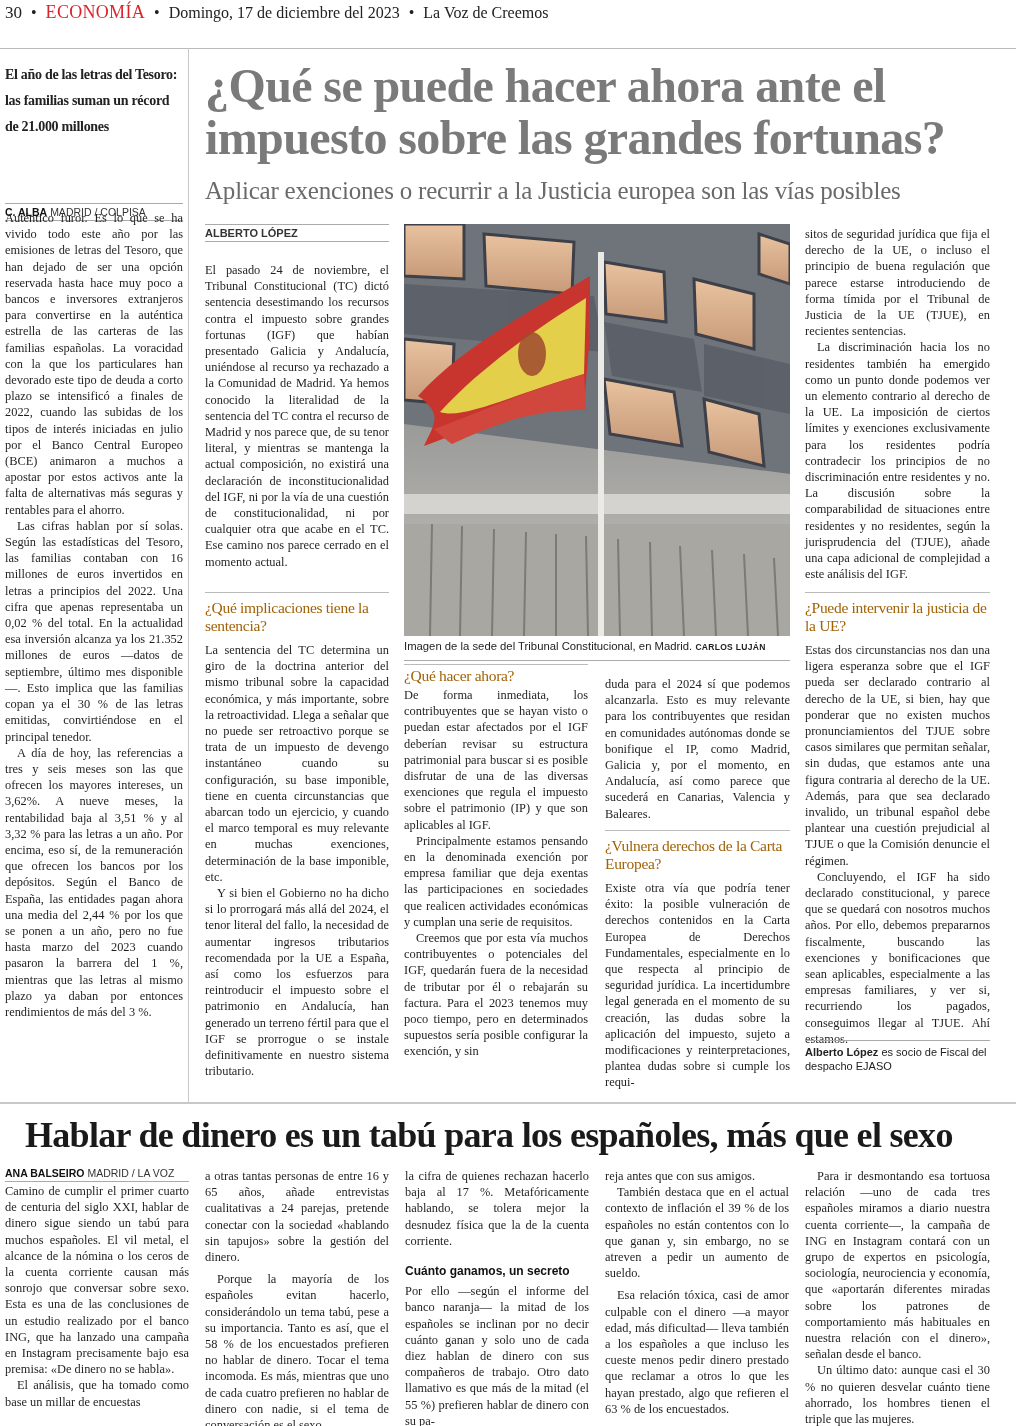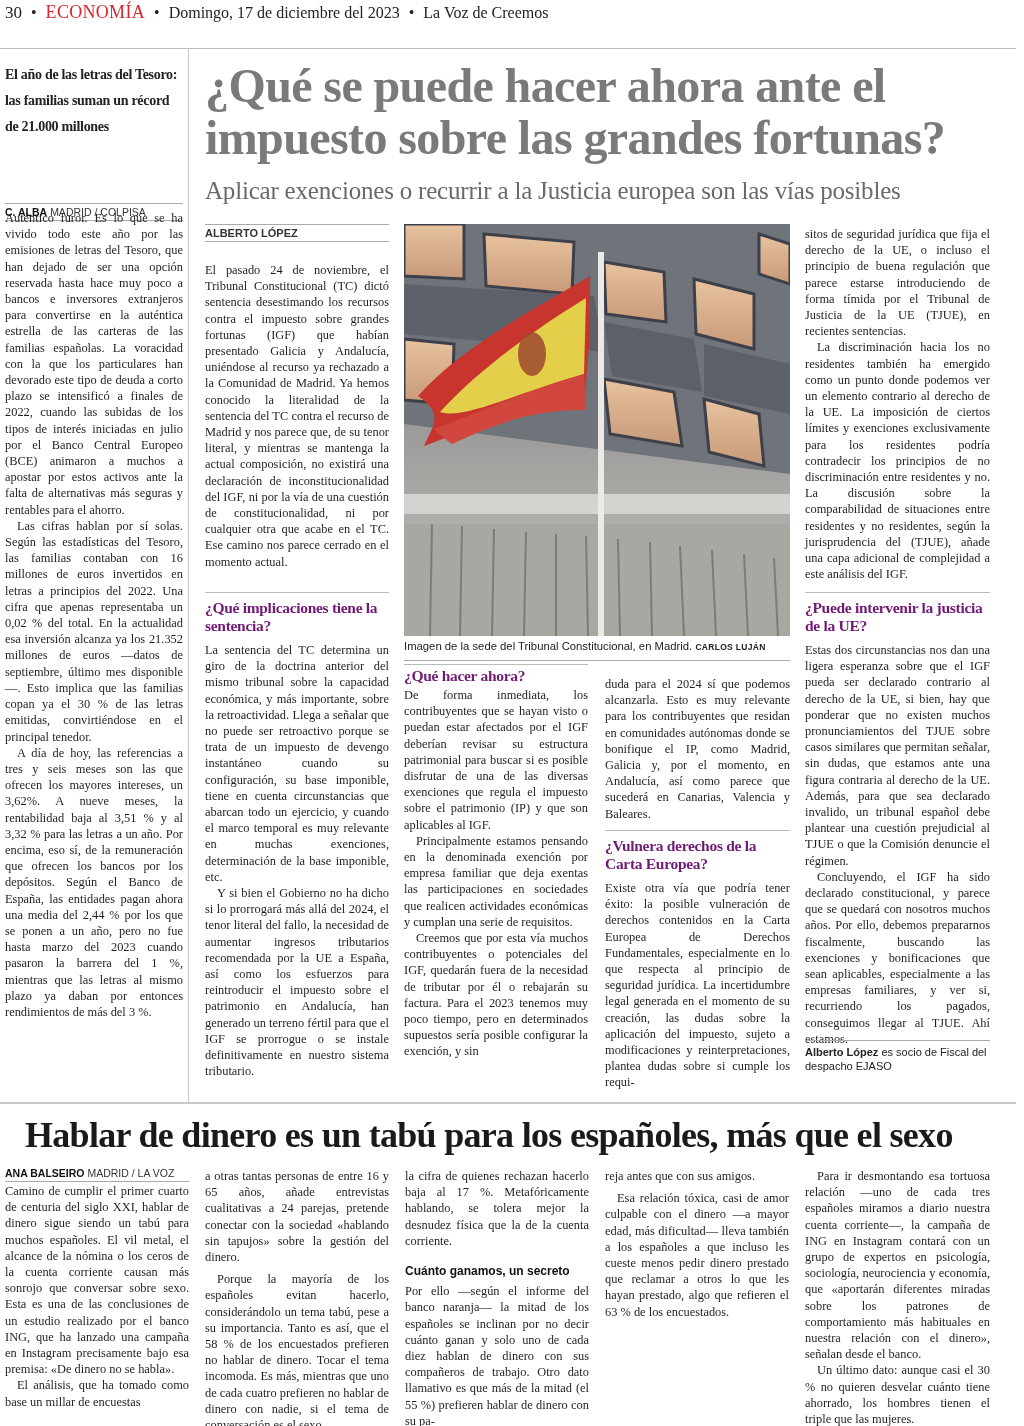--- a/index.html
+++ b/index.html
@@ -20,21 +20,21 @@
   .byline { font-family: "Liberation Sans", sans-serif; font-size: 10.5px; color: #333; white-space: nowrap; }
   .byline b { font-weight: bold; color: #111; }
   .byline-box { border-top: 1px solid #aaa; border-bottom: 1px solid #aaa; padding: 2px 0; }
   .col-text { font-family: "Liberation Serif", serif; font-size: 12.4px; line-height: 16.2px; color: #1f1f1f; text-align: justify; hyphens: manual; }
   .col-text p { text-indent: 0; }
   .col-text p + p { text-indent: 12px; }
 
   
   .main-title { left: 205px; top: 60px; width: 800px; font-family: "Liberation Serif", serif; font-size: 48px; line-height: 52px; color: #7a7a7a; letter-spacing: -0.6px; }
   .main-dek { left: 205px; top: 176px; width: 800px; font-family: "Liberation Serif", serif; font-size: 25px; line-height: 30px; color: #6a6a6a; letter-spacing: -0.2px; }
-  .subhead { font-family: "Liberation Serif", serif; font-weight: bold; font-size: 15.5px; line-height: 18px; color: #701a75; letter-spacing: -0.3px; border-top: 1px solid #bbb; padding-top: 6px; }
+  .subhead { font-family: "Liberation Serif", serif; font-weight: normal; font-size: 15.5px; line-height: 18px; color: #a16207; letter-spacing: -0.3px; border-top: 1px solid #bbb; padding-top: 6px; }
 
   .photo { left: 404px; top: 224px; width: 386px; height: 412px; overflow: hidden; background: #8d8e90; }
   .caption { left: 404px; top: 640px; width: 386px; font-family: "Liberation Sans", sans-serif; font-size: 11.3px; color: #222; white-space: nowrap; border-bottom: 1px solid #aaa; padding-bottom: 8px; }
   .caption .credit { font-size: 8.5px; font-weight: bold; letter-spacing: 0.3px; }
 
   .bio { font-family: "Liberation Sans", sans-serif; font-size: 11px; line-height: 14px; color: #222; border-top: 1px solid #aaa; padding-top: 4px; }
   .bio b { font-weight: bold; }
 
   .rule-mid { left: 0; top: 1102px; width: 1016px; height: 2px; background: #c8c8c8; }
 
@@ -202,18 +202,19 @@
   <p>a otras tantas personas de entre 16 y 65 años, añade entrevistas cualitativas a 24 parejas, pretende conectar con la sociedad «hablando sin tapujos» sobre la gestión del dinero.</p>
   <p style="text-indent:12px; margin-top:6px;">Porque la mayoría de los españoles evitan hacerlo, considerándolo un tema tabú, pese a su importancia. Tanto es así, que el 58 % de los encuestados prefieren no hablar de dinero. Tocar el tema incomoda. Es más, mientras que uno de cada cuatro prefieren no hablar de dinero con nadie, si el tema de conversación es el sexo</p>
 </div>
 <div class="abs col-text" style="left:405px; top:1168px; width:184px;">
   <p>la cifra de quienes rechazan hacerlo baja al 17 %. Metafóricamente hablando, se tolera mejor la desnudez física que la de la cuenta corriente.</p>
   <h4 class="b-subhead" style="margin-top:14px; margin-bottom:4px;">Cuánto ganamos, un secreto</h4>
   <p style="text-indent:0;">Por ello —según el informe del banco naranja— la mitad de los españoles se inclinan por no decir cuánto ganan y solo uno de cada diez hablan de dinero con sus compañeros de trabajo. Otro dato llamativo es que más de la mitad (el 55 %) prefieren hablar de dinero con su pa-</p>
 </div>
 <div class="abs col-text" style="left:605px; top:1168px; width:184px;">
   <p>reja antes que con sus amigos.</p>
+  <p>También destaca que en el actual contexto de inflación el 39 % de los españoles no están contentos con lo que ganan y, sin embargo, no se atreven a pedir un aumento de sueldo.</p>
   <p style="margin-top:6px;">Esa relación tóxica, casi de amor culpable con el dinero —a mayor edad, más dificultad— lleva también a los españoles a que incluso les cueste menos pedir dinero prestado que reclamar a otros lo que les hayan prestado, algo que refieren el 63 % de los encuestados.</p>
 </div>
 <div class="abs col-text" style="left:805px; top:1168px; width:185px;">
   <p style="text-indent:12px;">Para ir desmontando esa tortuosa relación —uno de cada tres españoles miramos a diario nuestra cuenta corriente—, la campaña de ING en Instagram contará con un grupo de expertos en psicología, sociología, neurociencia y economía, que «aportarán diferentes miradas sobre los patrones de comportamiento más habituales en nuestra relación con el dinero», señalan desde el banco.</p>
   <p>Un último dato: aunque casi el 30 % no quieren desvelar cuánto tiene ahorrado, los hombres tienen el triple que las mujeres.</p>
 </div>
 
 </body></html>

